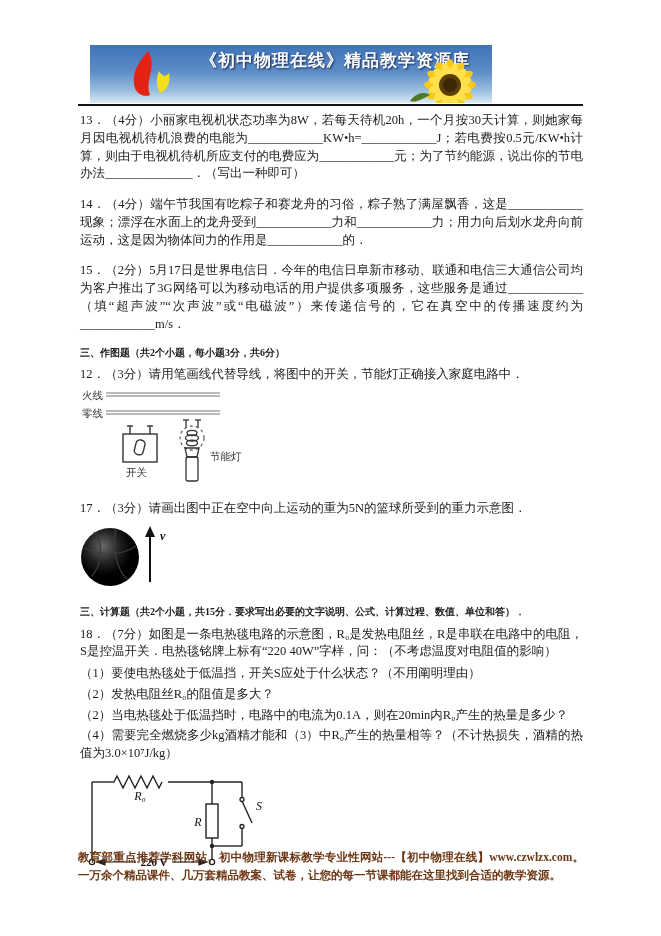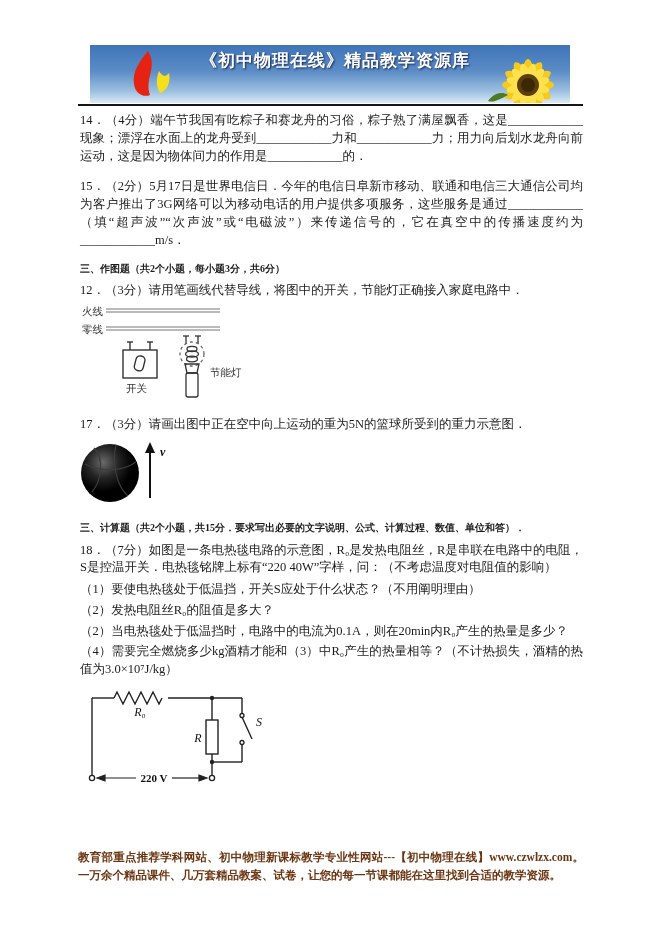--- a/index.html
+++ b/index.html
@@ -3,21 +3,21 @@
 <meta charset="utf-8">
 <style>
   * { margin:0; padding:0; box-sizing:border-box; }
   body { background:#888; font-family:"Liberation Serif", serif; }
   .page {
     position:relative; width:661px; height:936px; margin:0 auto;
     background:#ffffff; overflow:hidden; color:#1c1c1c;
   }
   
   .banner {
-    position:absolute; left:90px; top:45px; width:480px; height:58px;
+    position:absolute; left:90px; top:45px; width:402px; height:58px;
     background:linear-gradient(180deg,#3f74b8 0%,#5b8cc6 45%,#9dc0e0 80%,#dceaf6 100%);
     overflow:hidden;
   }
   .banner-text { position:absolute; left:90px; top:4px; width:310px; text-align:center; }
   .banner-title {
     color:#ffffff; font-weight:bold; font-size:17px; letter-spacing:1px;
     text-shadow:1px 1px 2px rgba(10,20,60,.85);
     font-family:"Liberation Serif", serif; white-space:nowrap;
   }
   .banner-url {
@@ -86,20 +86,21 @@
         <circle r="11" fill="#5d4008"></circle>
         <circle r="7" fill="#3c2804"></circle>
       </g>
       <path d="M6 52 C12 44 20 42 26 46 C18 50 12 54 6 52 Z" fill="#4d7a22"></path>
     </svg>
   </div>
   <hr class="banner-rule">
 
   <div class="content">
 
+    <p class="q">13．（4分）小丽家电视机状态功率为8W，若每天待机20h，一个月按30天计算，则她家每月因电视机待机浪费的电能为____________KW•h=____________J；若电费按0.5元/KW•h计算，则由于电视机待机所应支付的电费应为____________元；为了节约能源，说出你的节电办法______________．（写出一种即可）</p>
     <p class="q">14．（4分）端午节我国有吃粽子和赛龙舟的习俗，粽子熟了满屋飘香，这是____________现象；漂浮在水面上的龙舟受到____________力和____________力；用力向后划水龙舟向前运动，这是因为物体间力的作用是____________的．</p>
     <p class="q">15．（2分）5月17日是世界电信日．今年的电信日阜新市移动、联通和电信三大通信公司均为客户推出了3G网络可以为移动电话的用户提供多项服务，这些服务是通过____________（填“超声波”“次声波”或“电磁波”）来传递信号的，它在真空中的传播速度约为____________m/s．</p>
 
     <h3 class="sec-head">三、作图题（共2个小题，每小题3分，共6分）</h3>
     <p class="q q-tight">12．（3分）请用笔画线代替导线，将图中的开关，节能灯正确接入家庭电路中．</p>
 
     <figure>
       <svg width="360" height="96" viewBox="0 0 360 96">
         <text x="2" y="11" class="fig-label">火线</text>
         <g stroke="#777" stroke-width="1.2">

